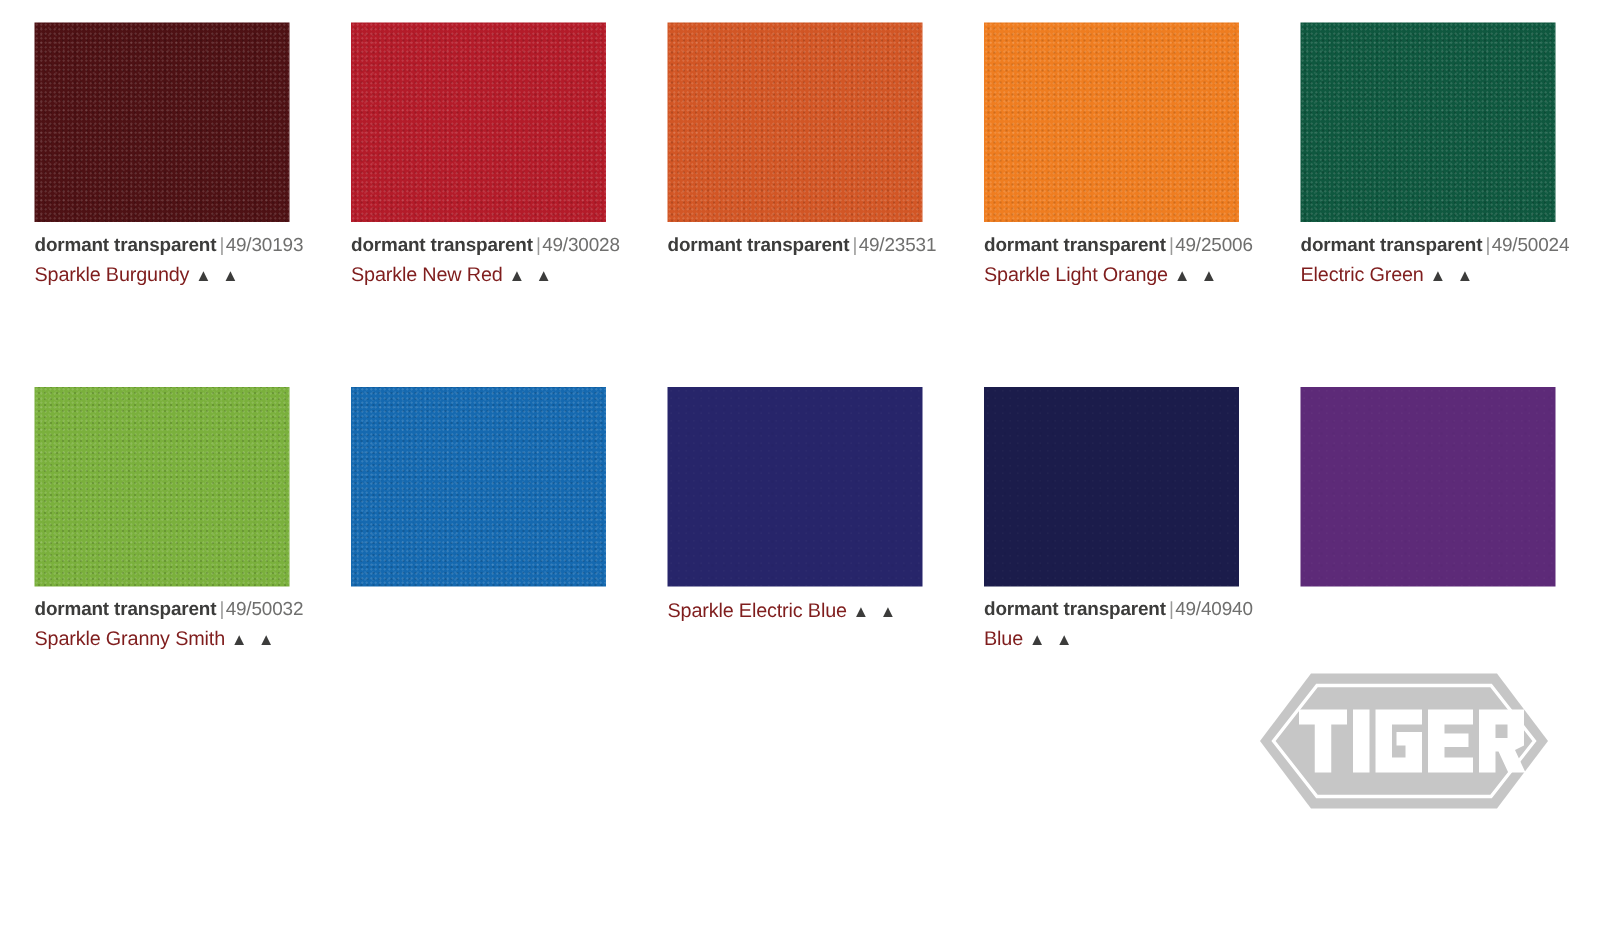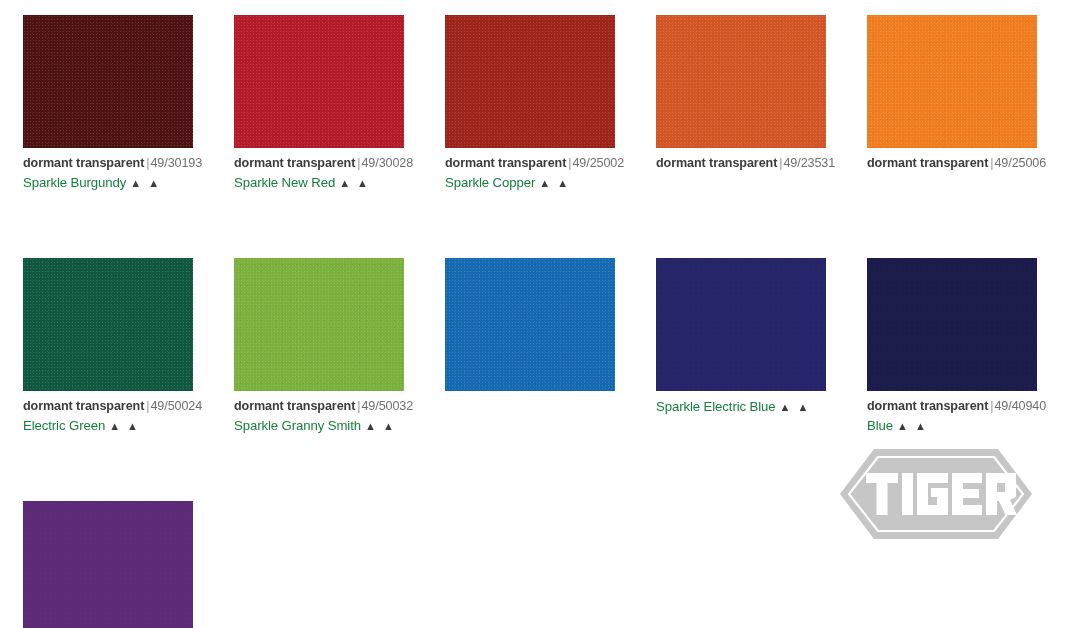--- a/index.html
+++ b/index.html
@@ -101,21 +101,21 @@
     font-weight: normal;
   }
 
   .caption-line2 {
     font-size: 13.2px;
     color: #3c3c3b;
     letter-spacing: -0.1px;
     margin-top: 2px;
   }
   .caption-line2 .pname {
-    color: #15803d;
+    color: #7f1d1d;
   }
   .caption-line2 .marks {
     color: #3c3c3b;
     letter-spacing: 2px;
     font-size: 11px;
     padding-left: 4px;
   }
 
   
   .brand-logo {
@@ -145,36 +145,30 @@
         </div>
       </div>
       <div class="swatch-cell">
         <div class="swatch-chip sparkle" style="background-color: rgb(180, 27, 41);"></div>
         <div class="swatch-caption">
           <div class="caption-line1"><span class="finish">dormant transparent</span><span class="sep">|</span><span class="code">49/30028</span></div>
           <div class="caption-line2"><span class="pname">Sparkle New Red</span><span class="marks">▲ ▲</span></div>
         </div>
       </div>
       <div class="swatch-cell">
-        <div class="swatch-chip sparkle" style="background-color: rgb(156, 36, 24);"></div>
-        <div class="swatch-caption">
-          <div class="caption-line1"><span class="finish">dormant transparent</span><span class="sep">|</span><span class="code">49/25002</span></div>
-          <div class="caption-line2"><span class="pname">Sparkle Copper</span><span class="marks">▲ ▲</span></div>
-        </div>
-      </div>
-      <div class="swatch-cell">
         <div class="swatch-chip sparkle" style="background-color: rgb(210, 86, 37);"></div>
         <div class="swatch-caption">
           <div class="caption-line1"><span class="finish">dormant transparent</span><span class="sep">|</span><span class="code">49/23531</span></div>
         </div>
       </div>
       <div class="swatch-cell">
         <div class="swatch-chip sparkle" style="background-color: rgb(239, 125, 32);"></div>
         <div class="swatch-caption">
           <div class="caption-line1"><span class="finish">dormant transparent</span><span class="sep">|</span><span class="code">49/25006</span></div>
+          <div class="caption-line2"><span class="pname">Sparkle Light Orange</span><span class="marks">▲ ▲</span></div>
         </div>
       </div>
       <div class="swatch-cell">
         <div class="swatch-chip sparkle" style="background-color: rgb(15, 88, 63);"></div>
         <div class="swatch-caption">
           <div class="caption-line1"><span class="finish">dormant transparent</span><span class="sep">|</span><span class="code">49/50024</span></div>
           <div class="caption-line2"><span class="pname">Electric Green</span><span class="marks">▲ ▲</span></div>
         </div>
       </div>
       <div class="swatch-cell">

